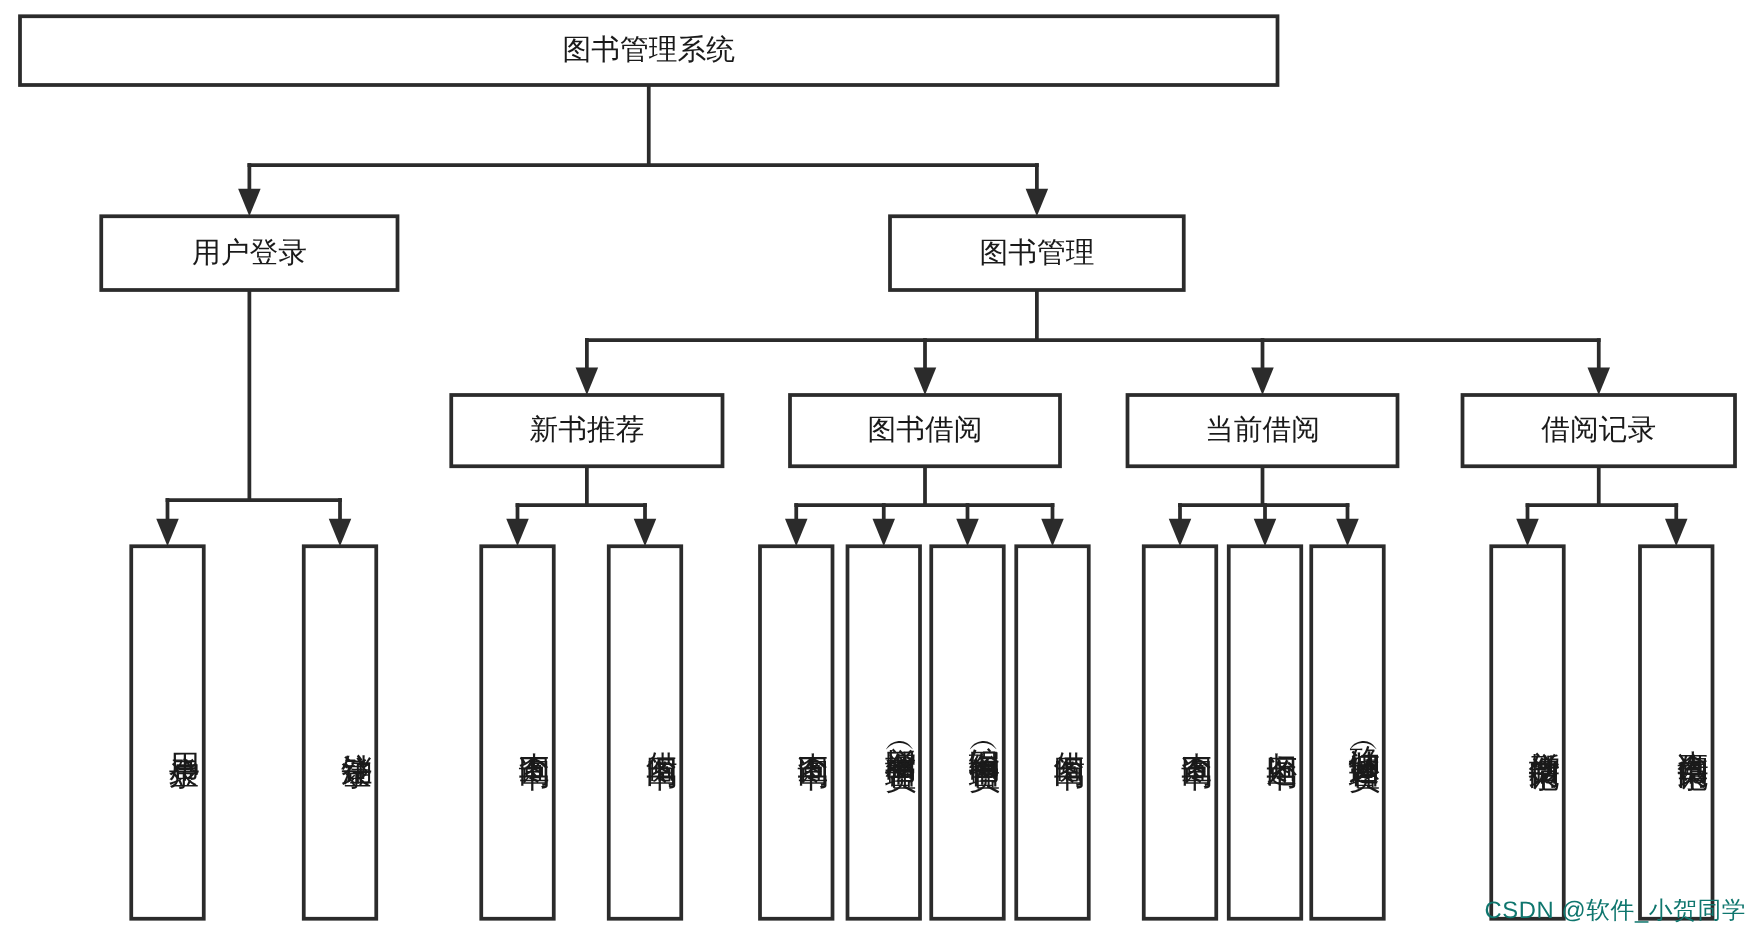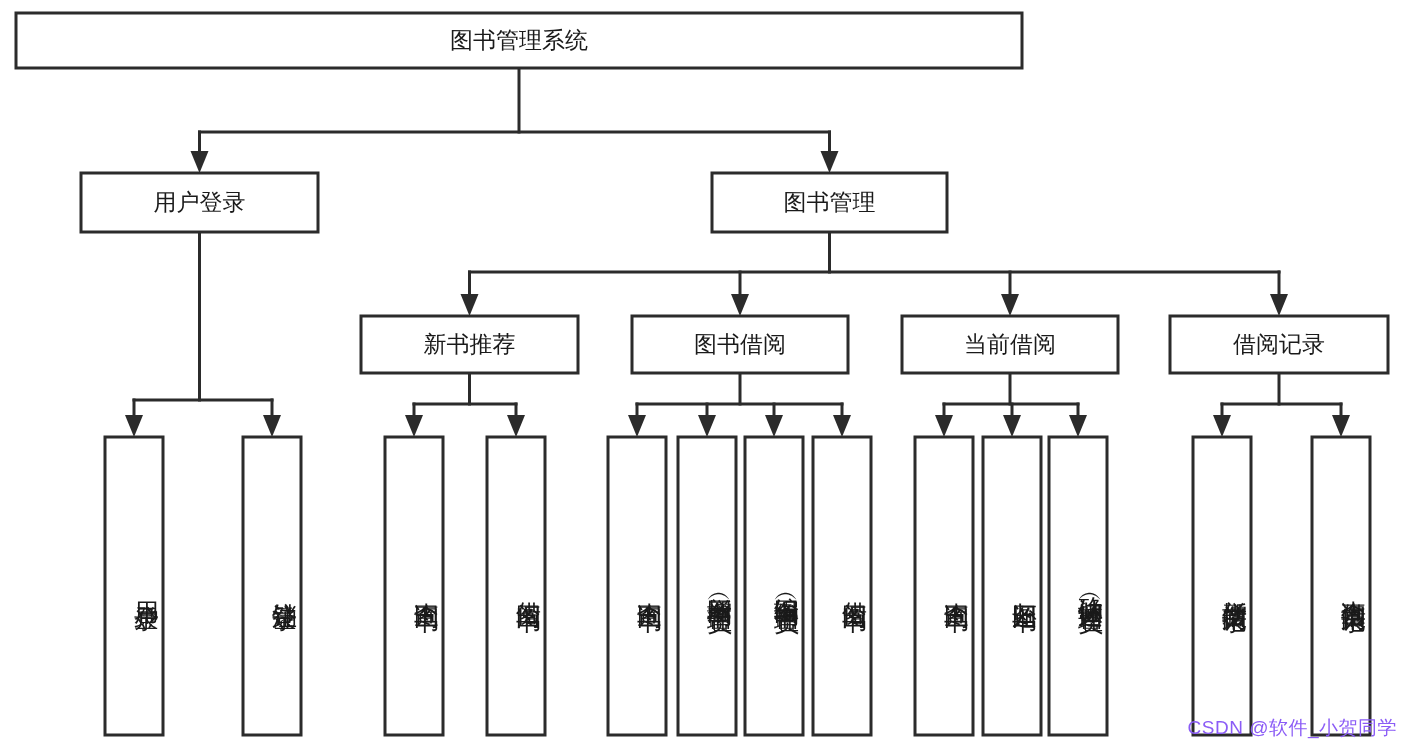--- a/index.html
+++ b/index.html
@@ -62,21 +62,21 @@
     align-items: flex-start;
     justify-content: center;
     pointer-events: none;
   }
   .watermark {
     position: absolute;
     right: 8px;
     bottom: 6px;
     font-family: "Liberation Sans", "DejaVu Sans", sans-serif;
     font-size: 19px;
-    color: #8b5cf6;
+    color: #0f766e;
     letter-spacing: 0.5px;
     user-select: none;
   }
 </style>
 </head>
 <body>
 
 <div id="diagram-root">
 
   <svg class="flow" viewBox="0 0 1405 747">

